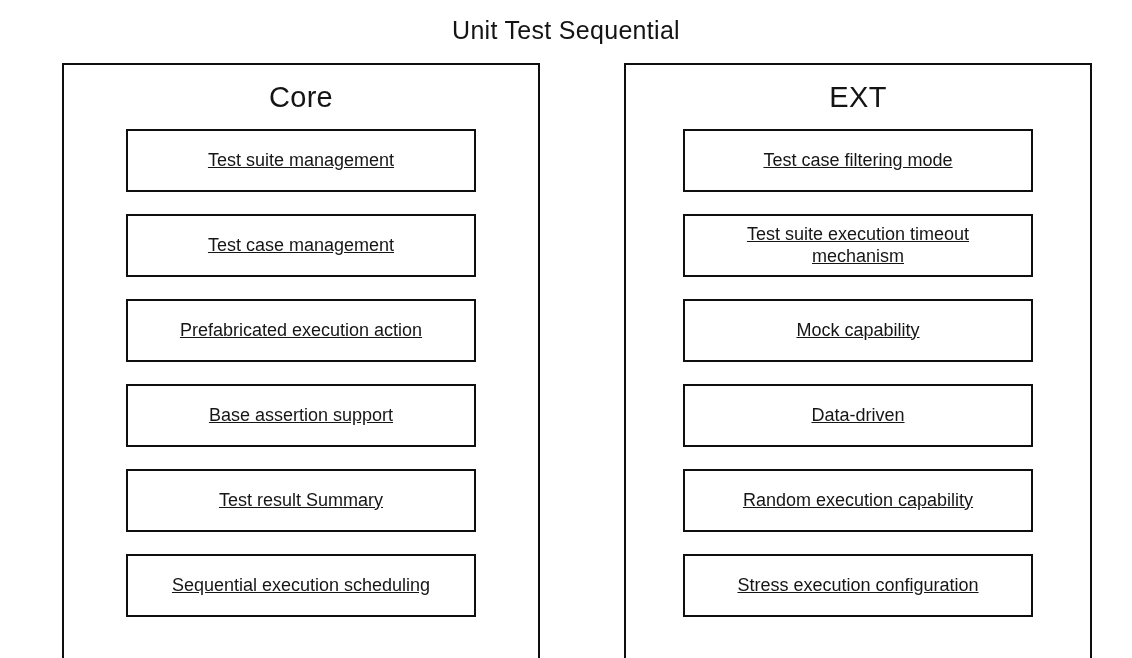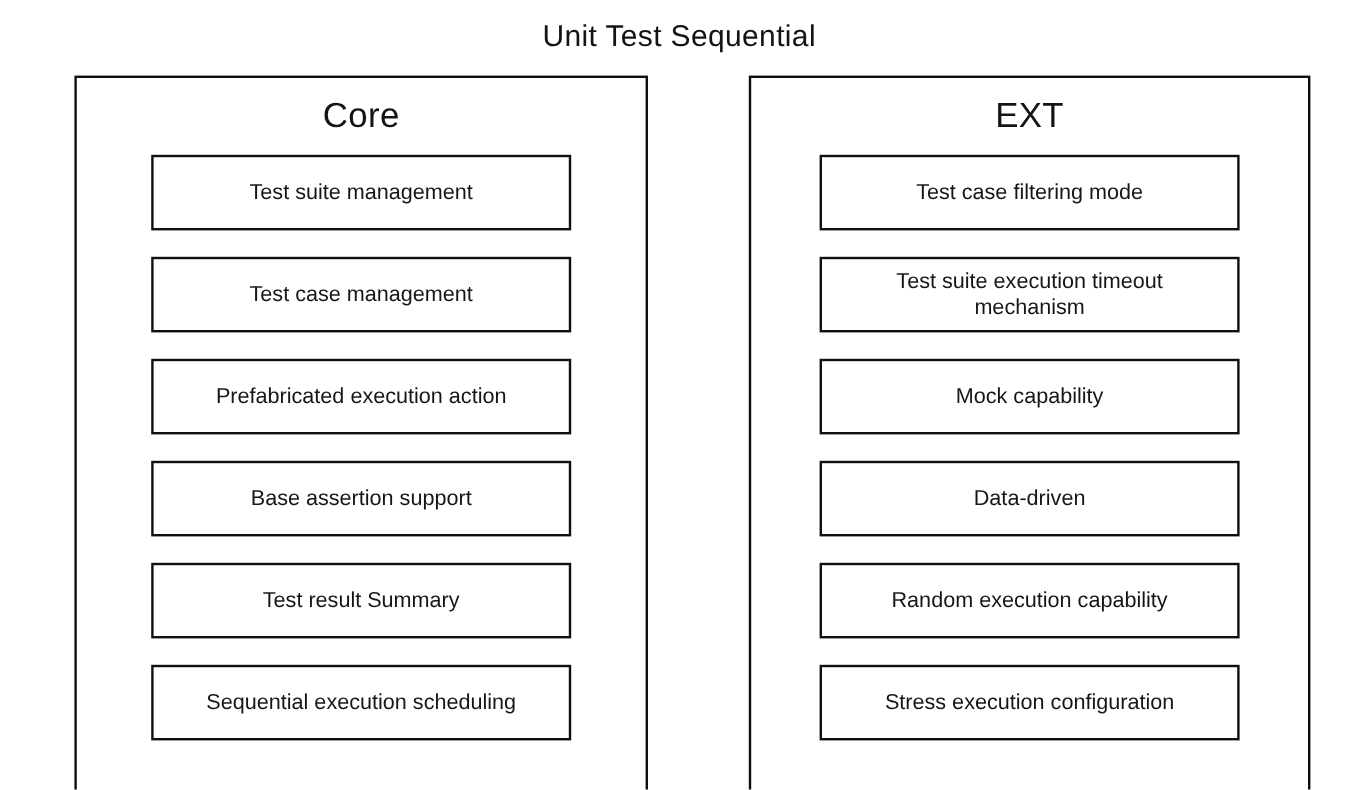--- a/index.html
+++ b/index.html
@@ -62,20 +62,21 @@
     width: 350px;
     height: 63px;
     box-sizing: border-box;
     border: 2px solid #0f0f0f;
     background: #ffffff;
     display: flex;
     align-items: center;
     justify-content: center;
     text-align: center;
     padding: 12px 24px;
+    text-decoration: underline;
   }
   .box-label {
     font-size: 18px;
     line-height: 1.22;
     color: #161616;
   }
 </style>
 </head>
 <body>
 

